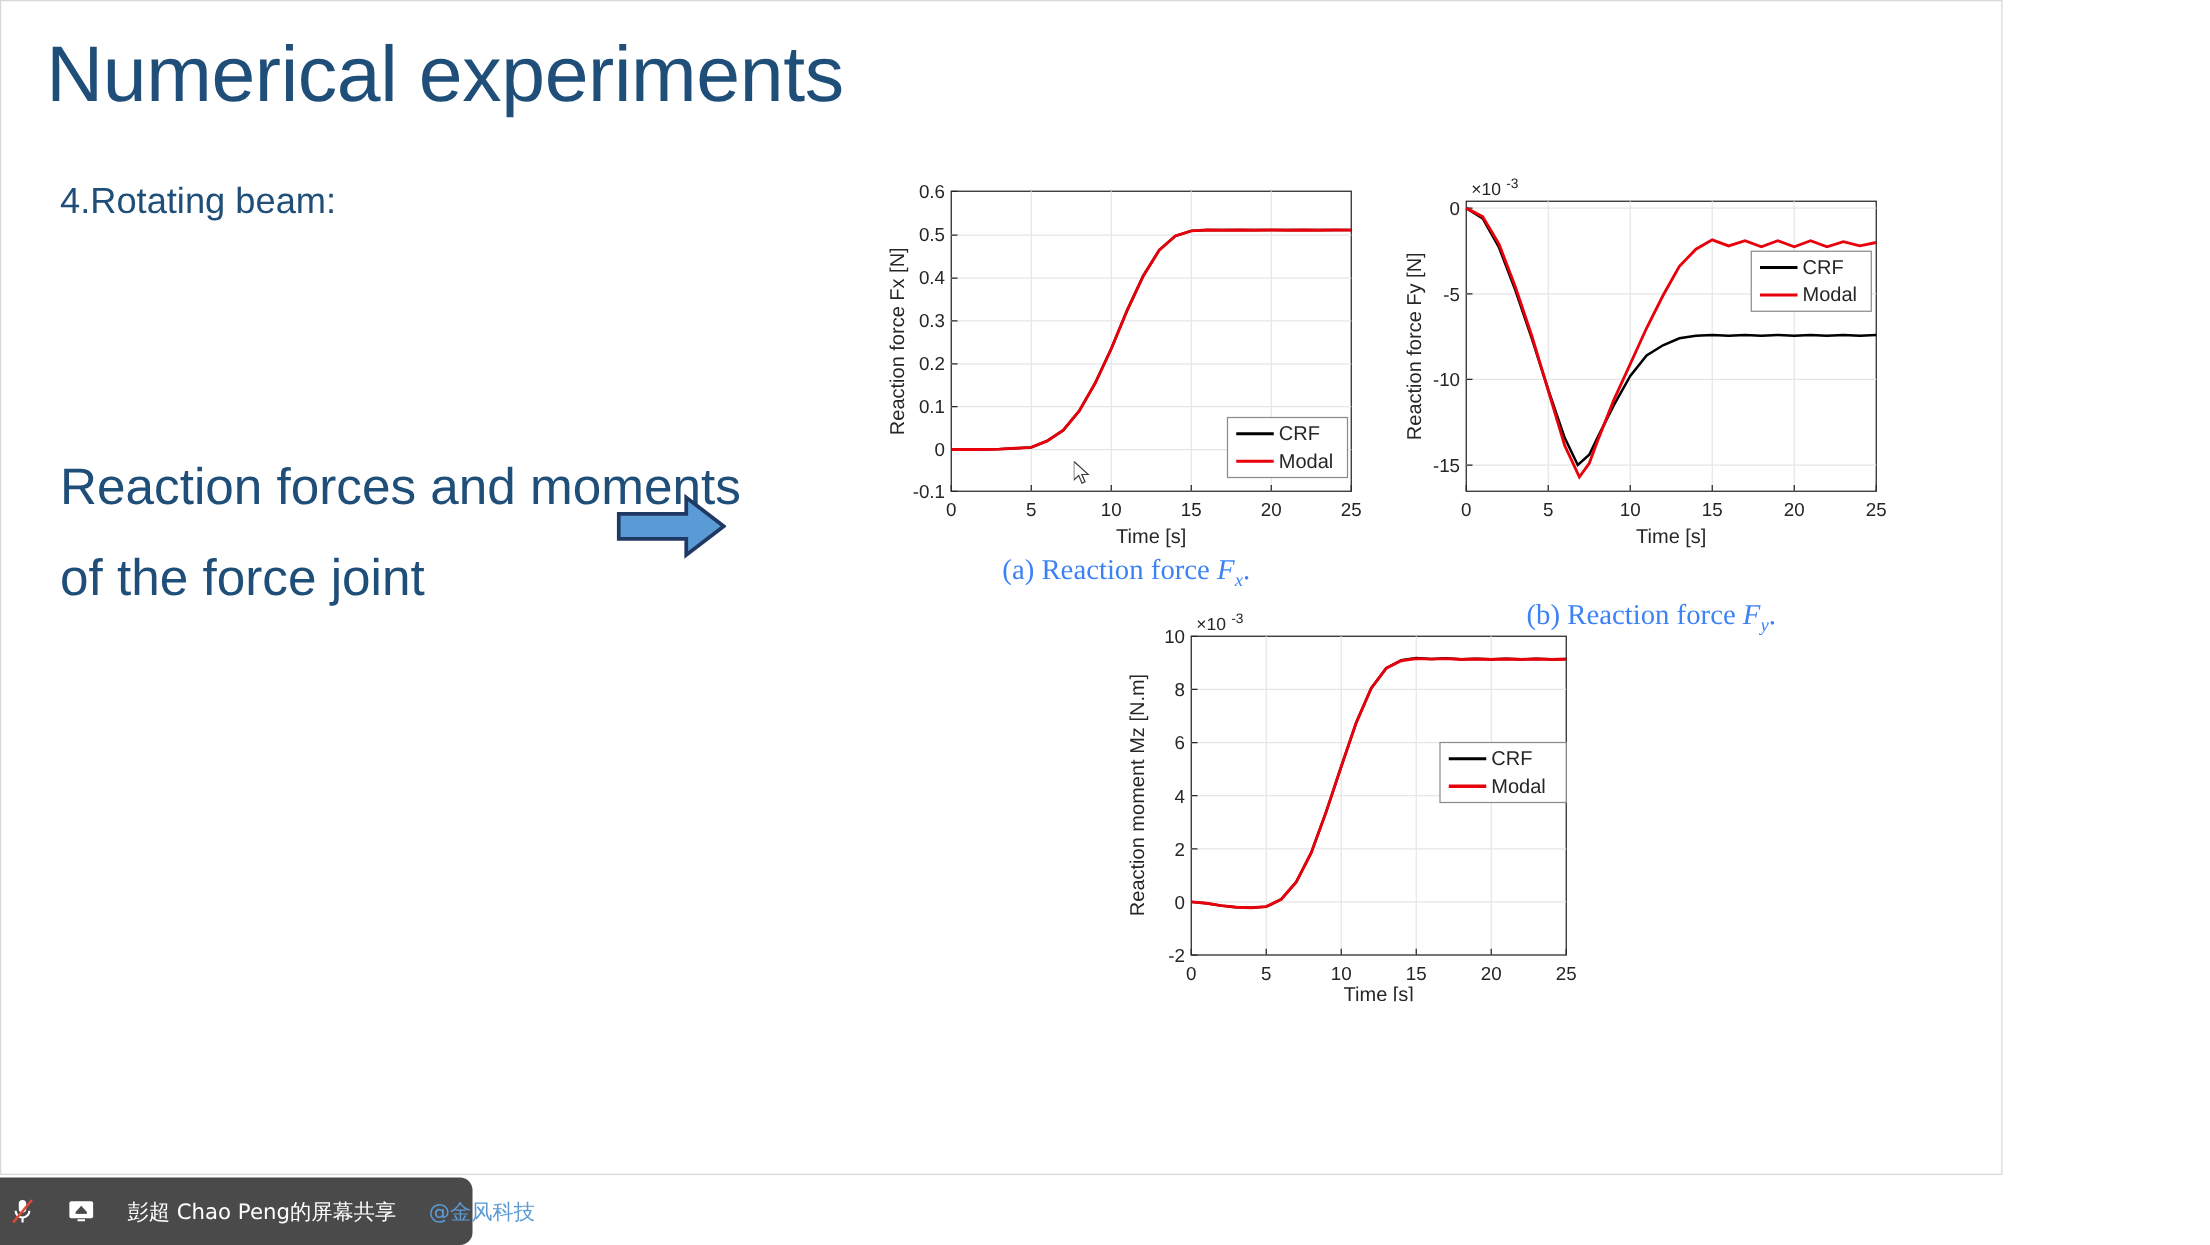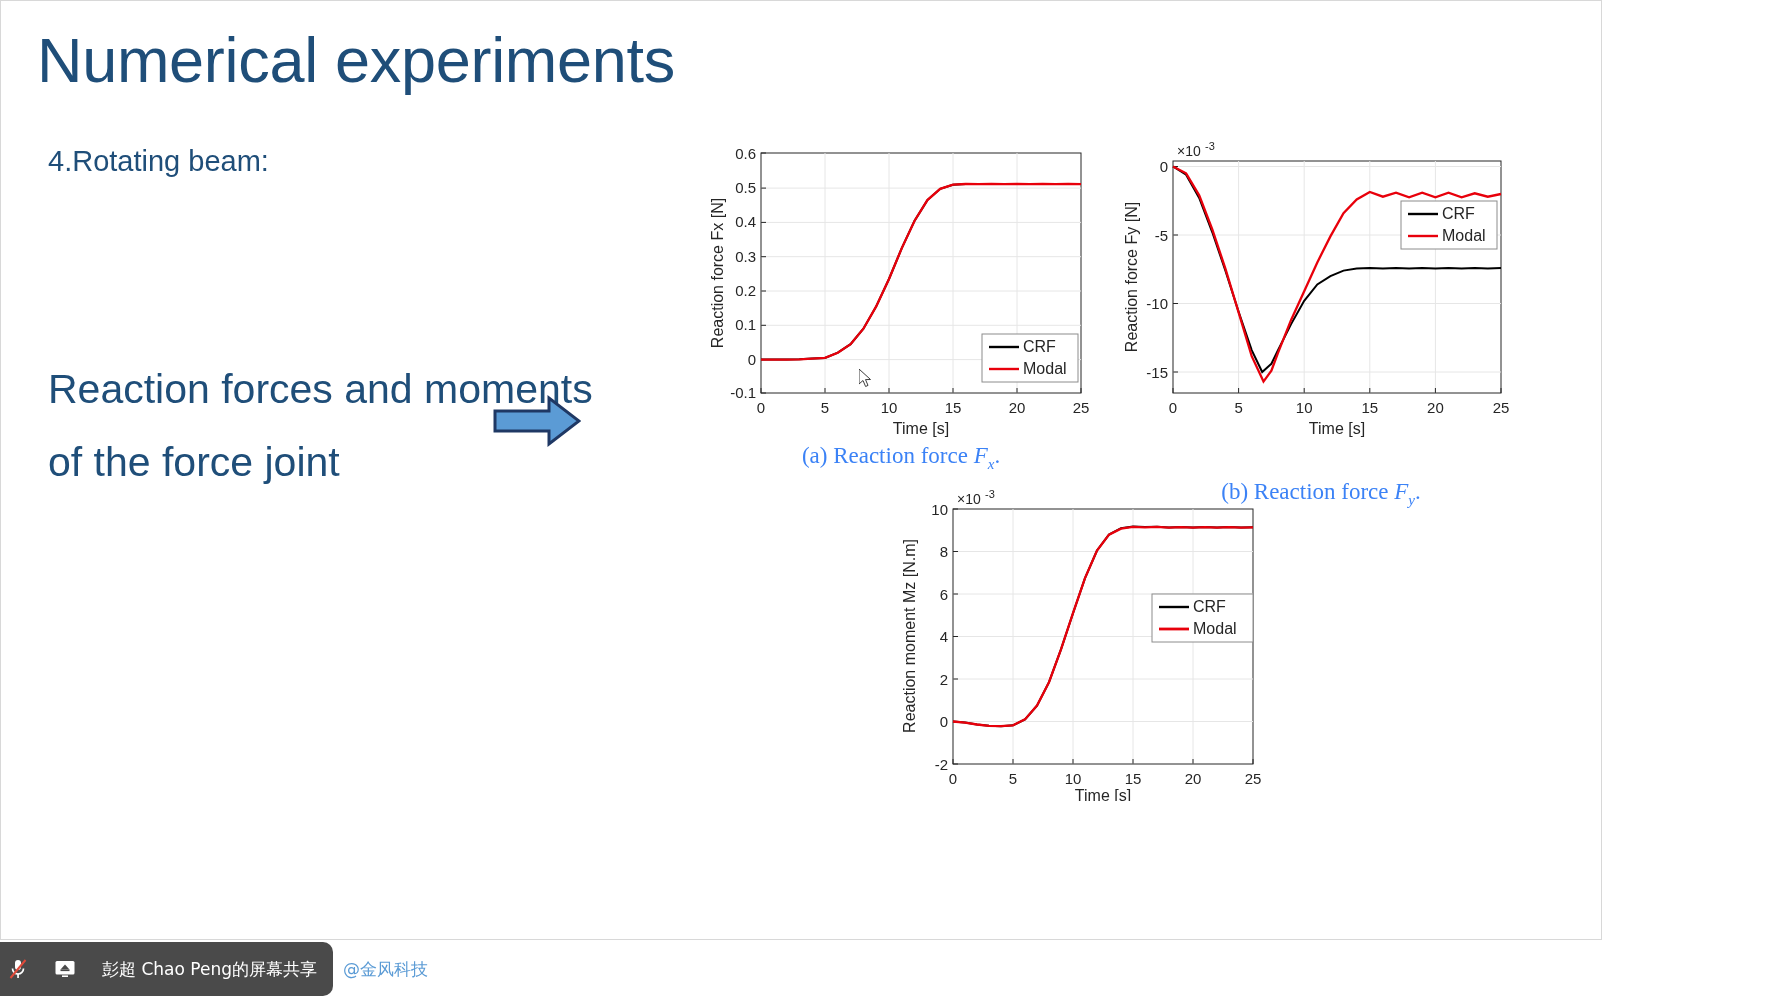--- a/index.html
+++ b/index.html
@@ -105,21 +105,21 @@
     top: 368px;
     width: 14px;
     height: 20px;
   }
 
   
   #zoom-bar {
     position: absolute;
     left: 0;
     top: 942px;
-    width: 333px;
+    width: 378px;
     height: 54px;
     background: #4a4a4a;
     border-top-right-radius: 10px;
     border-bottom-right-radius: 10px;
     display: flex;
     align-items: center;
     gap: 26px;
     padding-left: 8px;
     box-sizing: border-box;
   }

